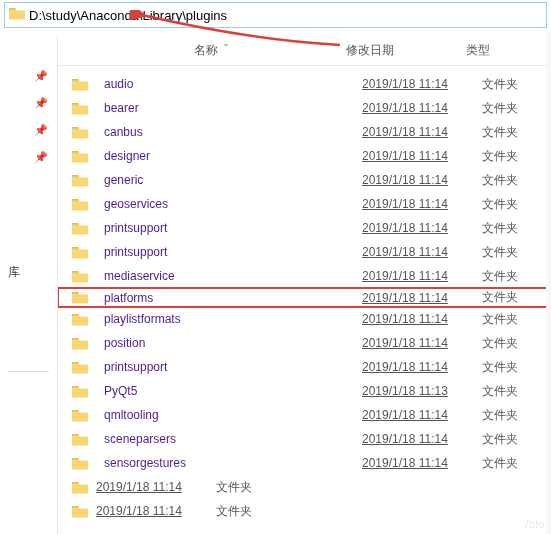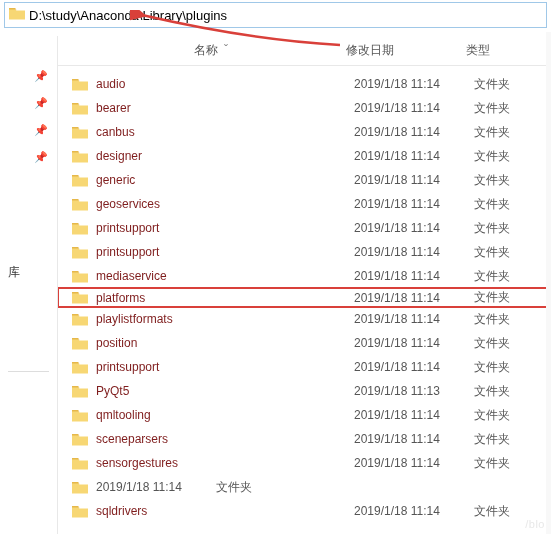--- a/index.html
+++ b/index.html
@@ -92,22 +92,22 @@
       outline: 2px solid #d9403a;
       outline-offset: -1px;
       height: 19px;
     }
     .folder-icon {
       width: 16px;
       height: 13px;
       margin-right: 8px;
       flex-shrink: 0;
     }
-    .col-name { width: 258px; color: #7f1d1d; white-space: nowrap; overflow: hidden; }
-    .col-date { width: 120px; color: #555; }
+    .col-name { width: 258px; color: #4c1d95; white-space: nowrap; overflow: hidden; margin-left: 8px; }
+    .col-date { width: 120px; color: #555; text-decoration: underline; }
     .col-type { width: 60px; color: #555; }
     .watermark {
       position: absolute;
       right: 6px;
       bottom: 4px;
       color: #e8e8e8;
       font-size: 11px;
       letter-spacing: 0.5px;
       pointer-events: none;
     }
@@ -320,21 +320,20 @@
               <path d="M0 1 L6 1 L7.5 2.5 L0 2.5 Z" fill="#e6b84a"></path>
             </svg></span>
           <span class="col-date">2019/1/18 11:14</span>
           <span class="col-type">文件夹</span>
         </div>
         <div class="file-row">
           <span class="folder-icon"><svg width="16" height="13" viewBox="0 0 16 13">
               <path d="M0 2 L6 2 L7.5 3.5 L16 3.5 L16 12.5 L0 12.5 Z" fill="#f7d774"></path>
               <path d="M0 1 L6 1 L7.5 2.5 L0 2.5 Z" fill="#e6b84a"></path>
             </svg></span>
-          <span class="col-name">sqldrivers</span>
           <span class="col-date">2019/1/18 11:14</span>
           <span class="col-type">文件夹</span>
         </div>
       </div>
   </div>
 </div>
 
 <div class="scroll-hint"></div>
 <div class="watermark">/blo</div>
 

